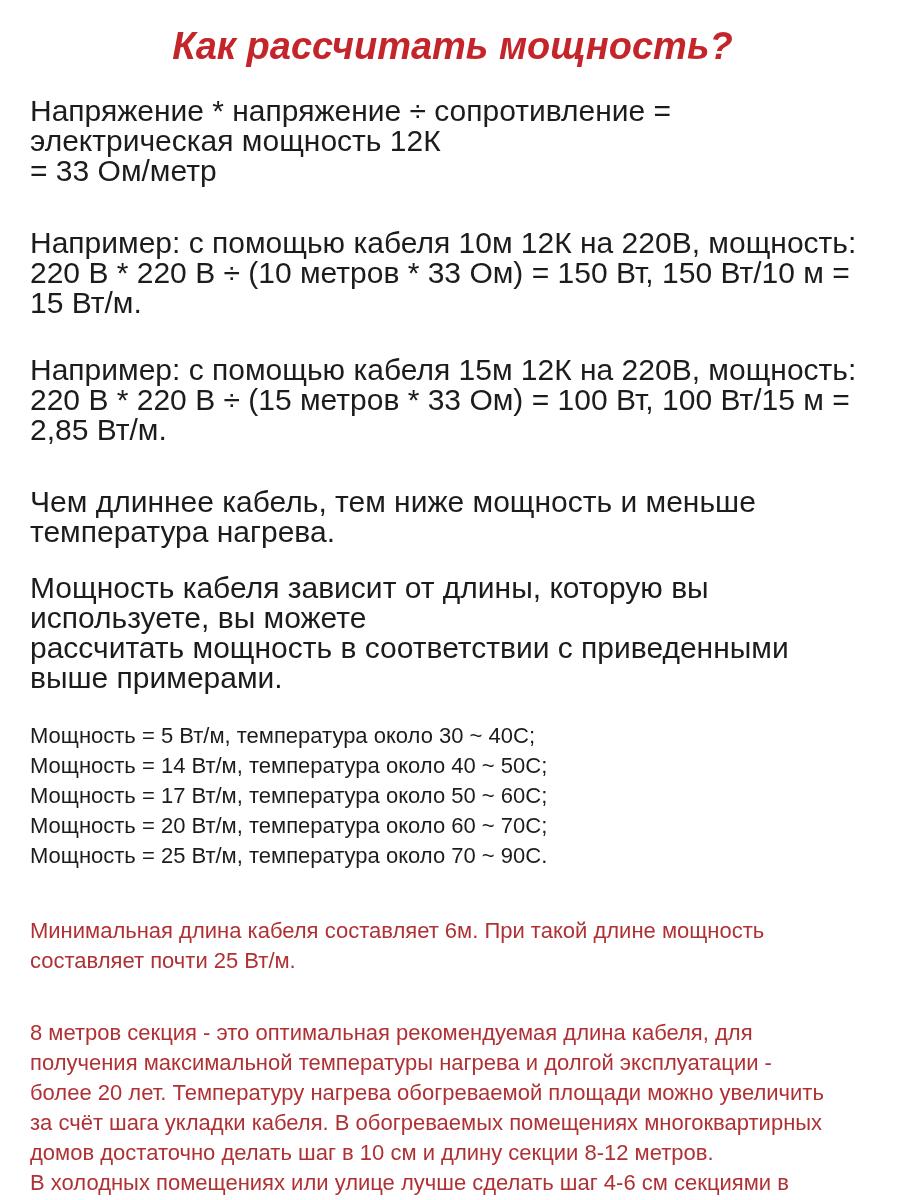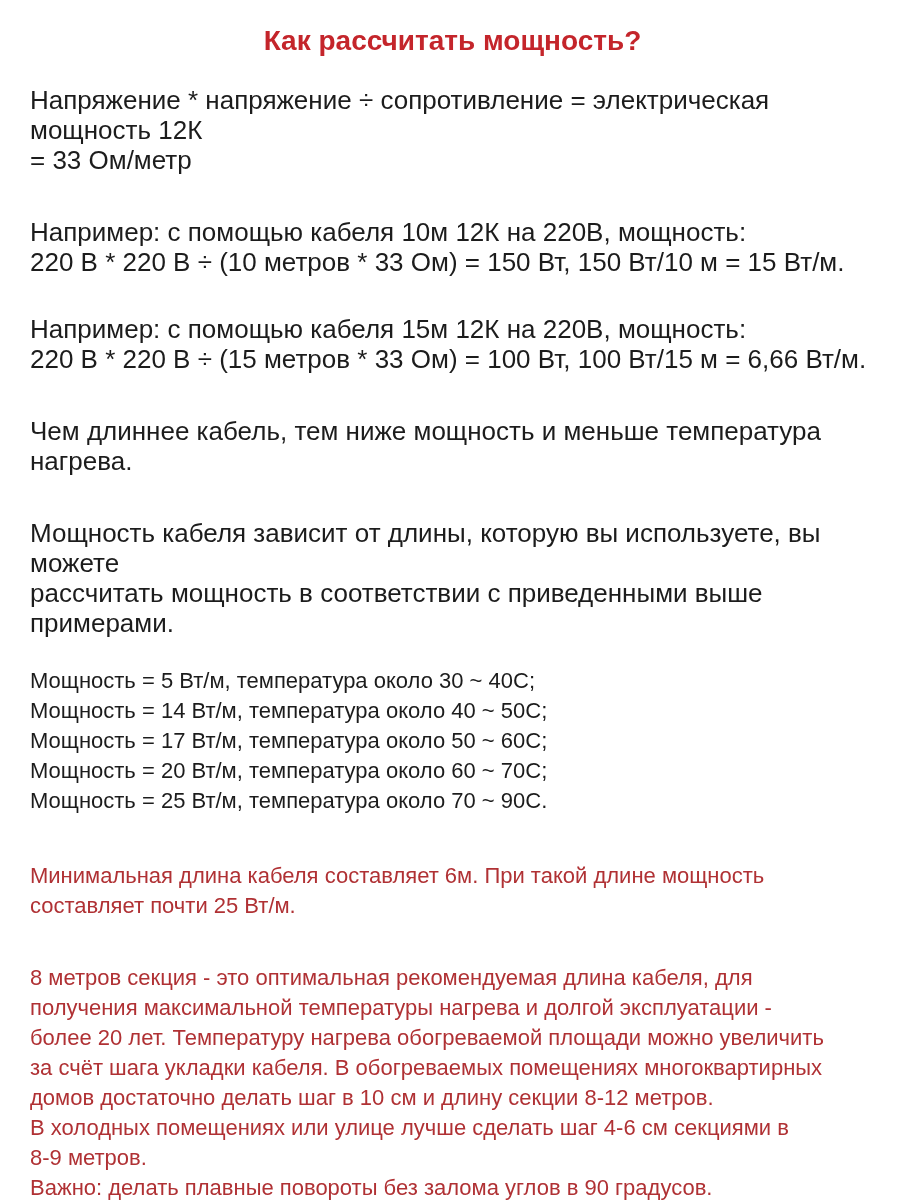--- a/index.html
+++ b/index.html
@@ -16,39 +16,40 @@
     width: 900px;
     min-height: 1200px;
     font-family: "Liberation Sans", "DejaVu Sans", sans-serif;
     color: var(--body-black);
   }
   .page {
     width: 900px;
     padding: 26px 25px 30px 30px;
   }
   .h1 {
-    font-size: 28px;
+    font-size: 38px;
     font-weight: bold;
     color: var(--heading-red);
     text-align: center;
     line-height: 1.1;
     margin: 0 0 28px 0;
     white-space: pre-line;
+    font-style: italic;
   }
   .h2 {
     font-size: 36px;
     font-weight: bold;
     color: var(--heading-red);
     text-align: center;
     line-height: 1.32;
     margin: 0 0 33px 0;
     white-space: pre-line;
   }
   .para {
-    font-size: 26px;
+    font-size: 30px;
     line-height: 30px;
     color: var(--body-black);
     white-space: pre-line;
     margin: 0 0 42px 0;
   }
   .para.tight { margin-bottom: 37px; }
   .power-list {
     margin: 0 0 45px 0;
   }
   .power-line {
@@ -72,23 +73,23 @@
 
   <div class="h1">Как рассчитать мощность?</div>
 
   <div class="para">Напряжение * напряжение ÷ сопротивление = электрическая мощность 12К
 = 33 Ом/метр</div>
 
   <div class="para tight">Например: с помощью кабеля 10м 12К на 220В, мощность:
 220 В * 220 В ÷ (10 метров * 33 Ом) = 150 Вт, 150 Вт/10 м = 15 Вт/м.</div>
 
   <div class="para">Например: с помощью кабеля 15м 12К на 220В, мощность:
-220 В * 220 В ÷ (15 метров * 33 Ом) = 100 Вт, 100 Вт/15 м = 6,66 Вт/м.</div>
+220 В * 220 В ÷ (15 метров * 33 Ом) = 100 Вт, 100 Вт/15 м = 2,85 Вт/м.</div>
 
-  <div class="para" style="margin-bottom: 42px;">Чем длиннее кабель, тем ниже мощность и меньше температура нагрева.</div>
+  <div class="para" style="margin-bottom: 26px;">Чем длиннее кабель, тем ниже мощность и меньше температура нагрева.</div>
 
 
   <div class="para" style="margin-bottom: 28px;">Мощность кабеля зависит от длины, которую вы используете, вы можете
 рассчитать мощность в соответствии с приведенными выше примерами.</div>
 
   <div class="power-list">
     <div class="power-line">Мощность = 5 Вт/м, температура около 30 ~ 40С;</div>
     <div class="power-line">Мощность = 14 Вт/м, температура около 40 ~ 50С;</div>
     <div class="power-line">Мощность = 17 Вт/м, температура около 50 ~ 60С;</div>
     <div class="power-line">Мощность = 20 Вт/м, температура около 60 ~ 70С;</div>

